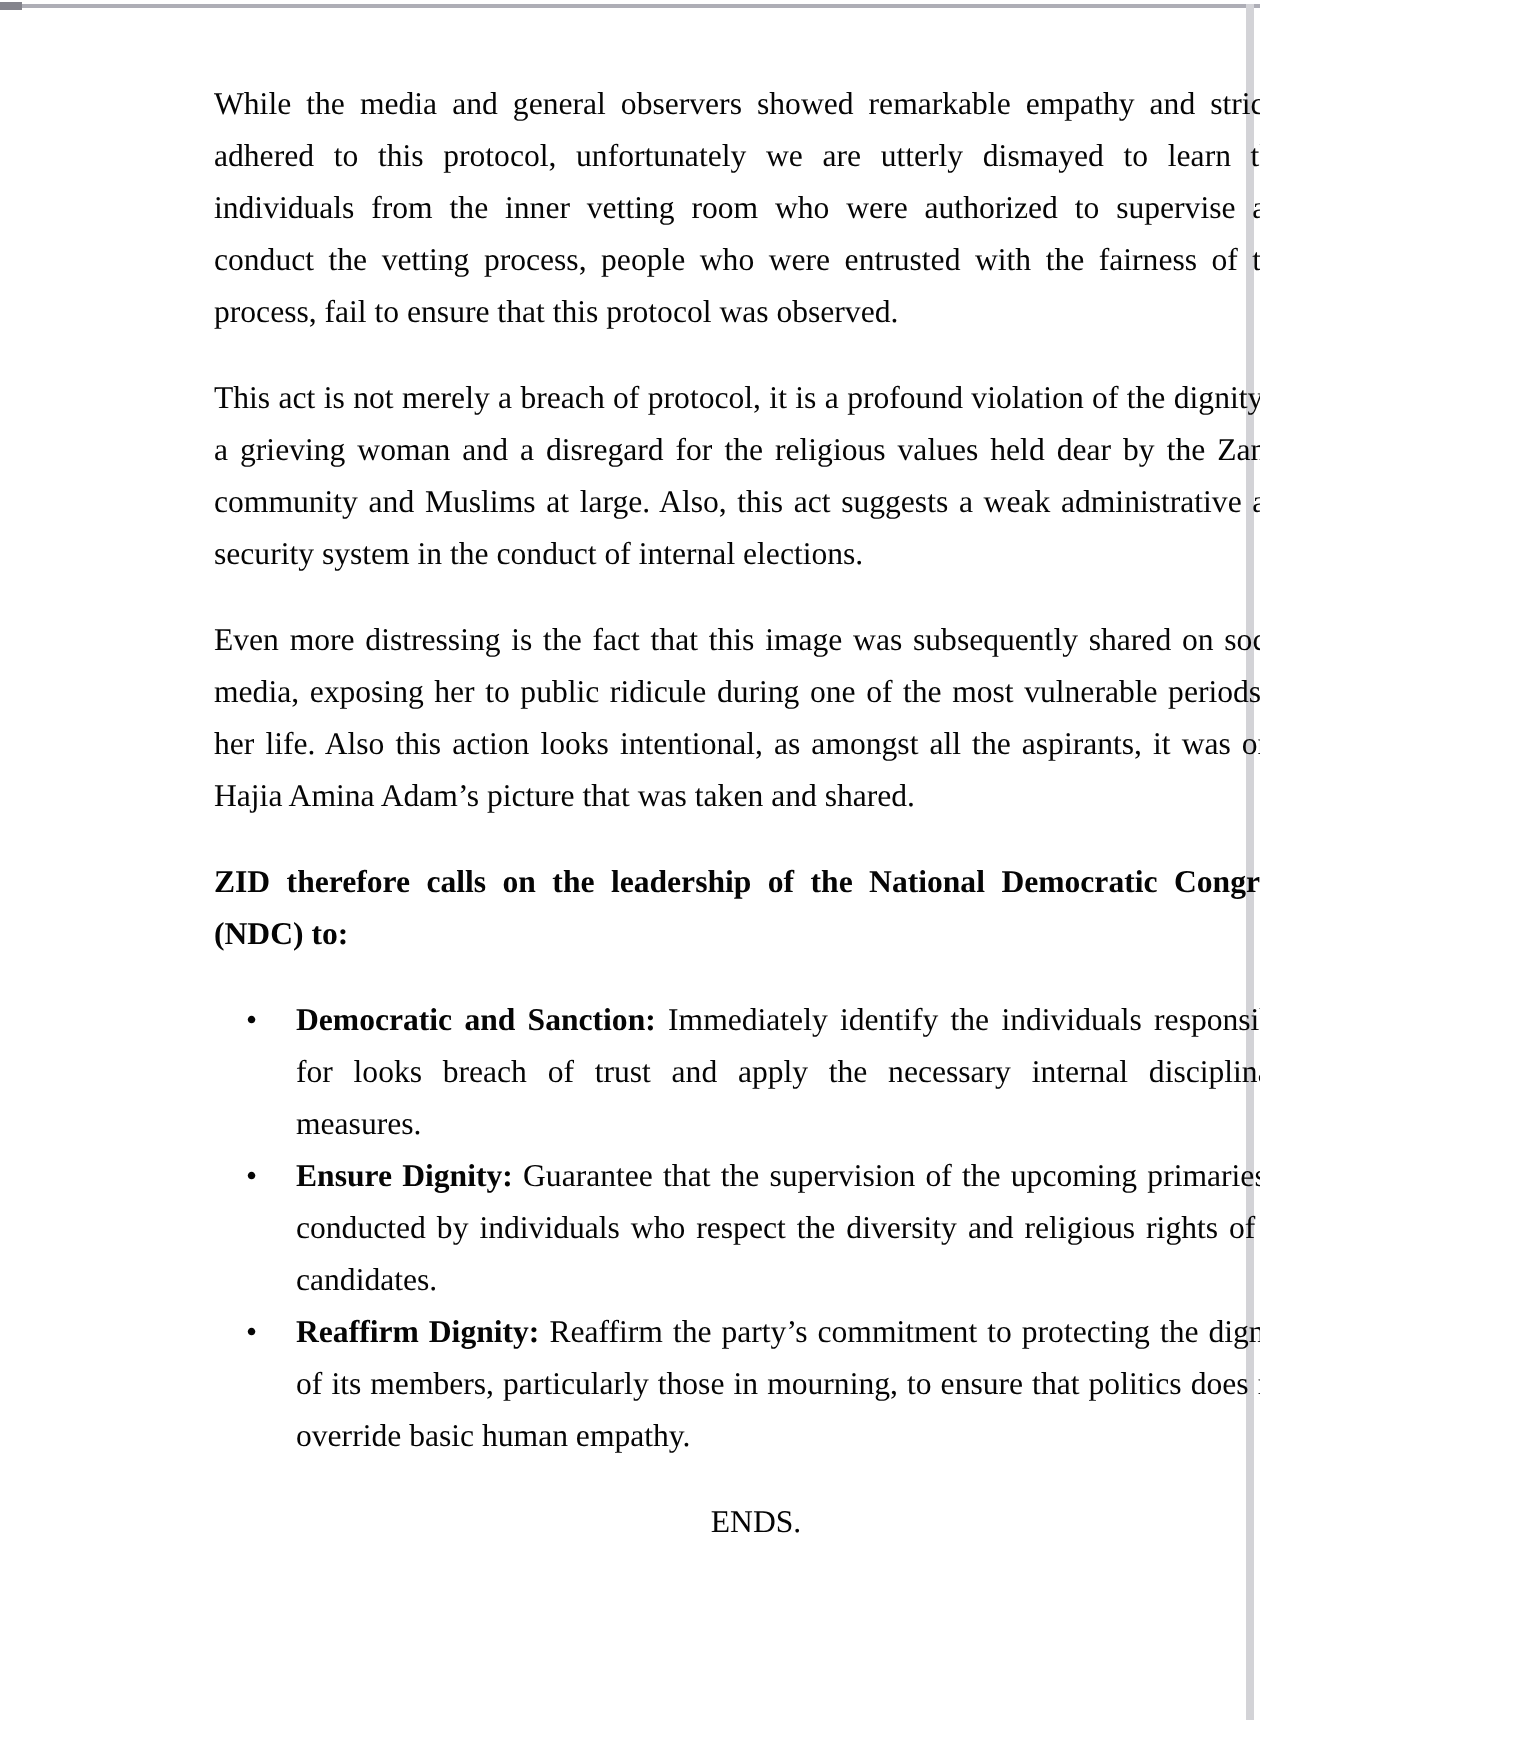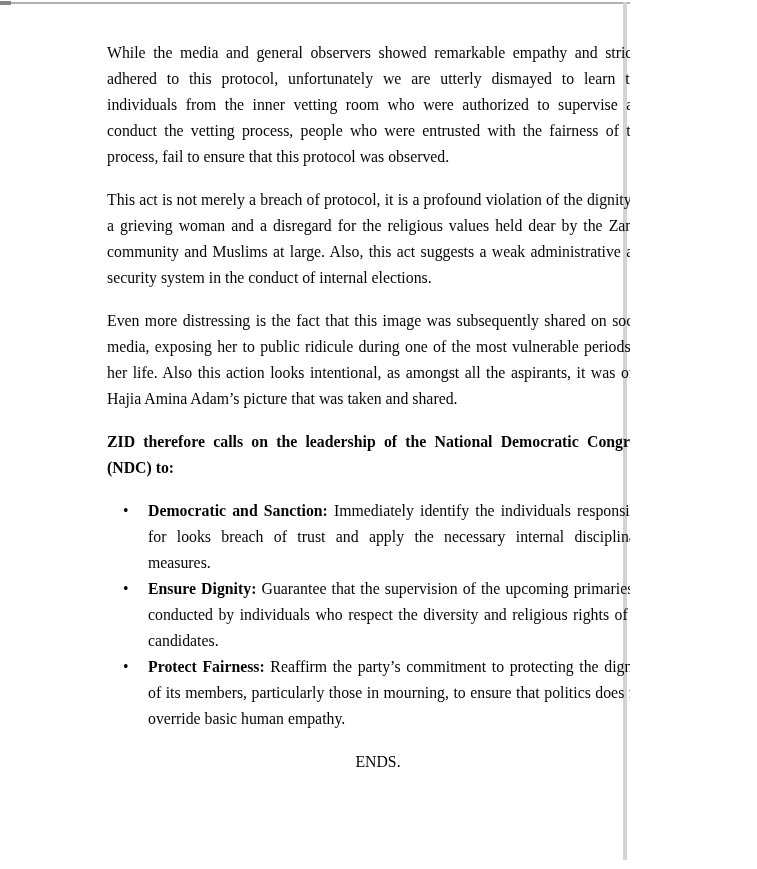--- a/index.html
+++ b/index.html
@@ -88,20 +88,20 @@
 
     <p class="para">This act is not merely a breach of protocol, it is a profound violation of the dignity of a grieving woman and a disregard for the religious values held dear by the Zango community and Muslims at large. Also, this act suggests a weak administrative and security system in the conduct of internal elections.</p>
 
     <p class="para">Even more distressing is the fact that this image was subsequently shared on social media, exposing her to public ridicule during one of the most vulnerable periods of her life. Also this action looks intentional, as amongst all the aspirants, it was only Hajia Amina Adam’s picture that was taken and shared.</p>
 
     <p class="para bold">ZID therefore calls on the leadership of the National Democratic Congress (NDC) to:</p>
 
     <ul class="demands">
       <li><span class="bullet">•</span><span class="bold">Democratic and Sanction:</span><span> Immediately identify the individuals responsible for looks breach of trust and apply the necessary internal disciplinary measures.</span></li>
       <li><span class="bullet">•</span><span class="bold">Ensure Dignity:</span><span> Guarantee that the supervision of the upcoming primaries is conducted by individuals who respect the diversity and religious rights of all candidates.</span></li>
-      <li><span class="bullet">•</span><span class="bold">Protect Fairness:</span><span> Reaffirm the party’s commitment to protecting the dignity of its members, particularly those in mourning, to ensure that politics does not override basic human empathy.</span></li>
+      <li><span class="bullet">•</span><span class="bold">Reaffirm Dignity:</span><span> Reaffirm the party’s commitment to protecting the dignity of its members, particularly those in mourning, to ensure that politics does not override basic human empathy.</span></li>
     </ul>
 
 
     <p class="ends">ENDS.</p>
 
   </div>
 </div>
 
 </body></html>

